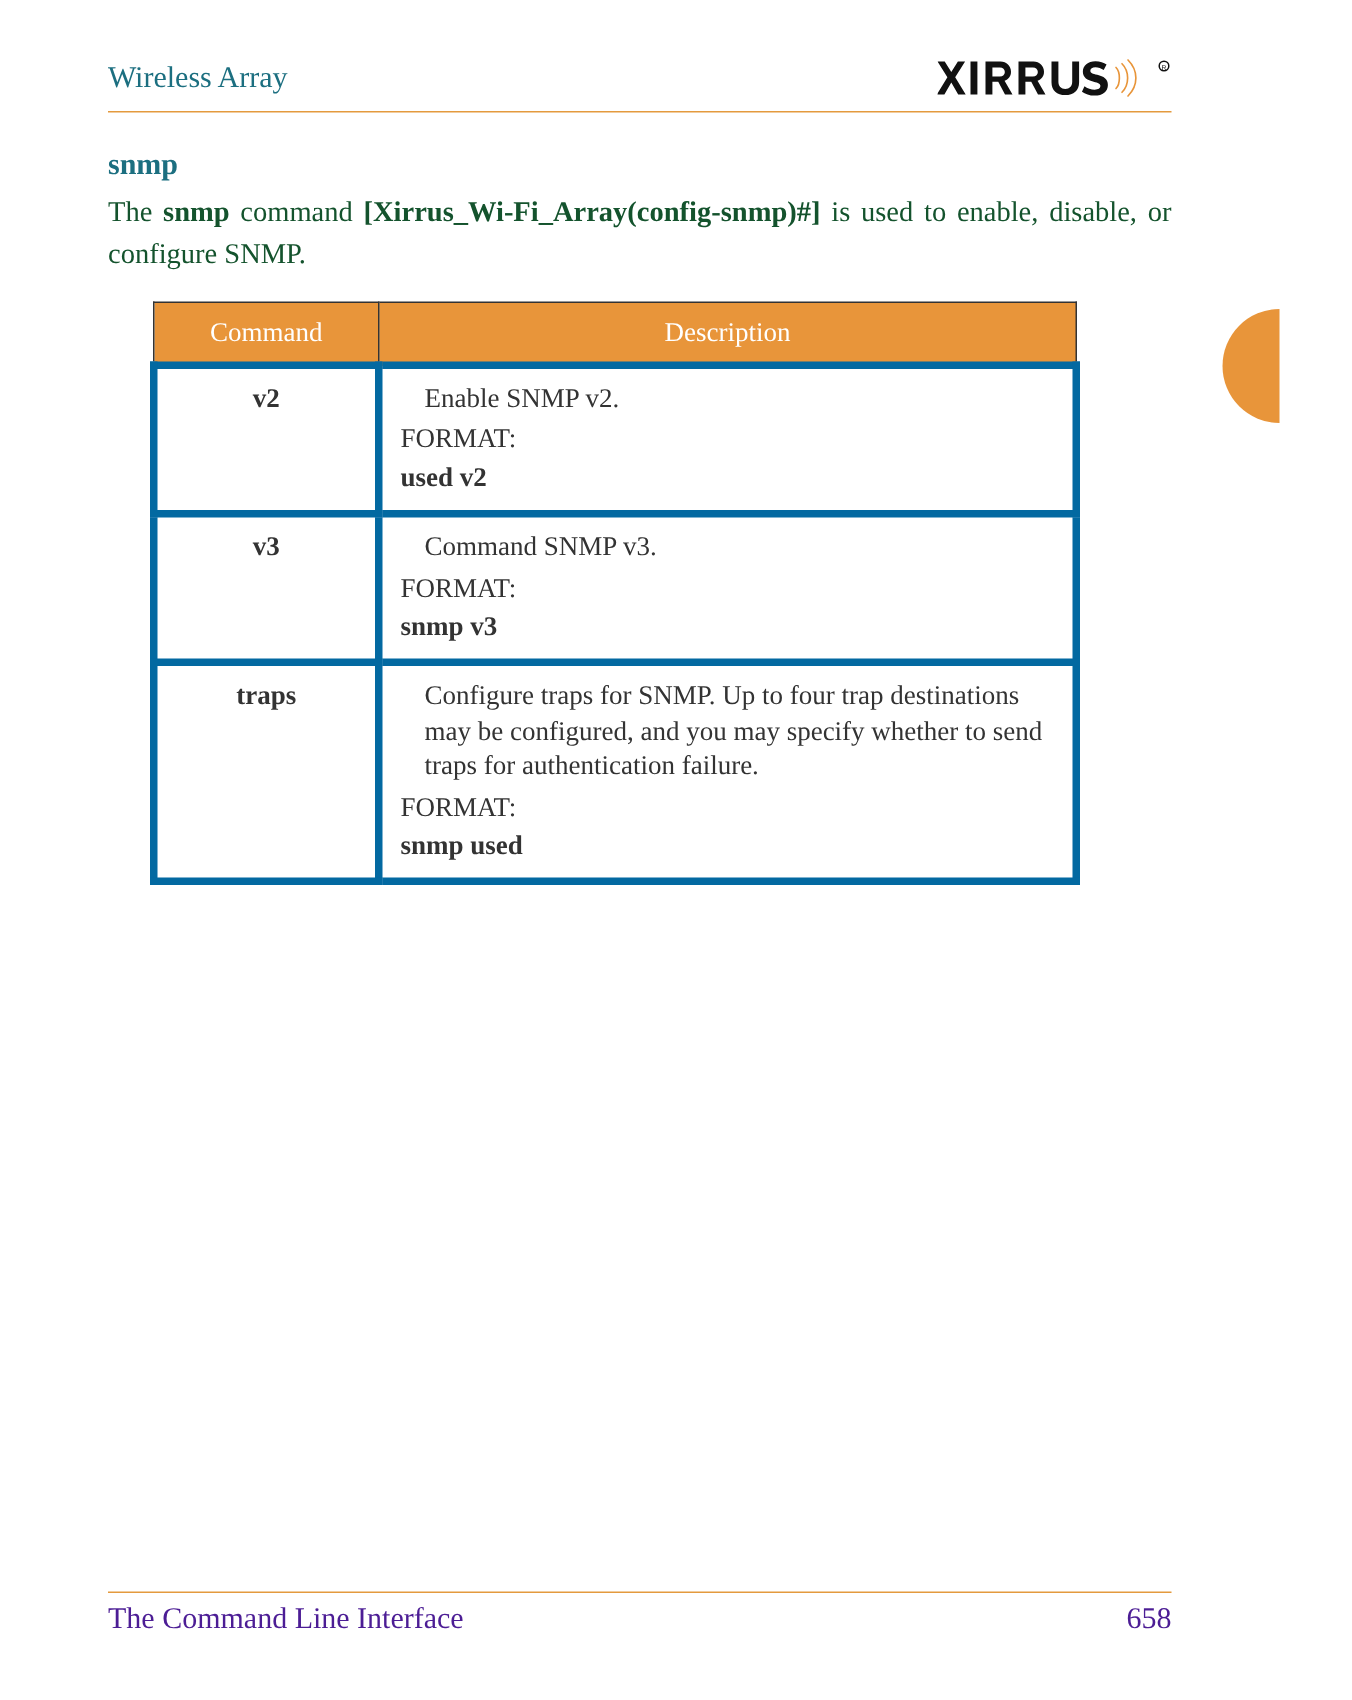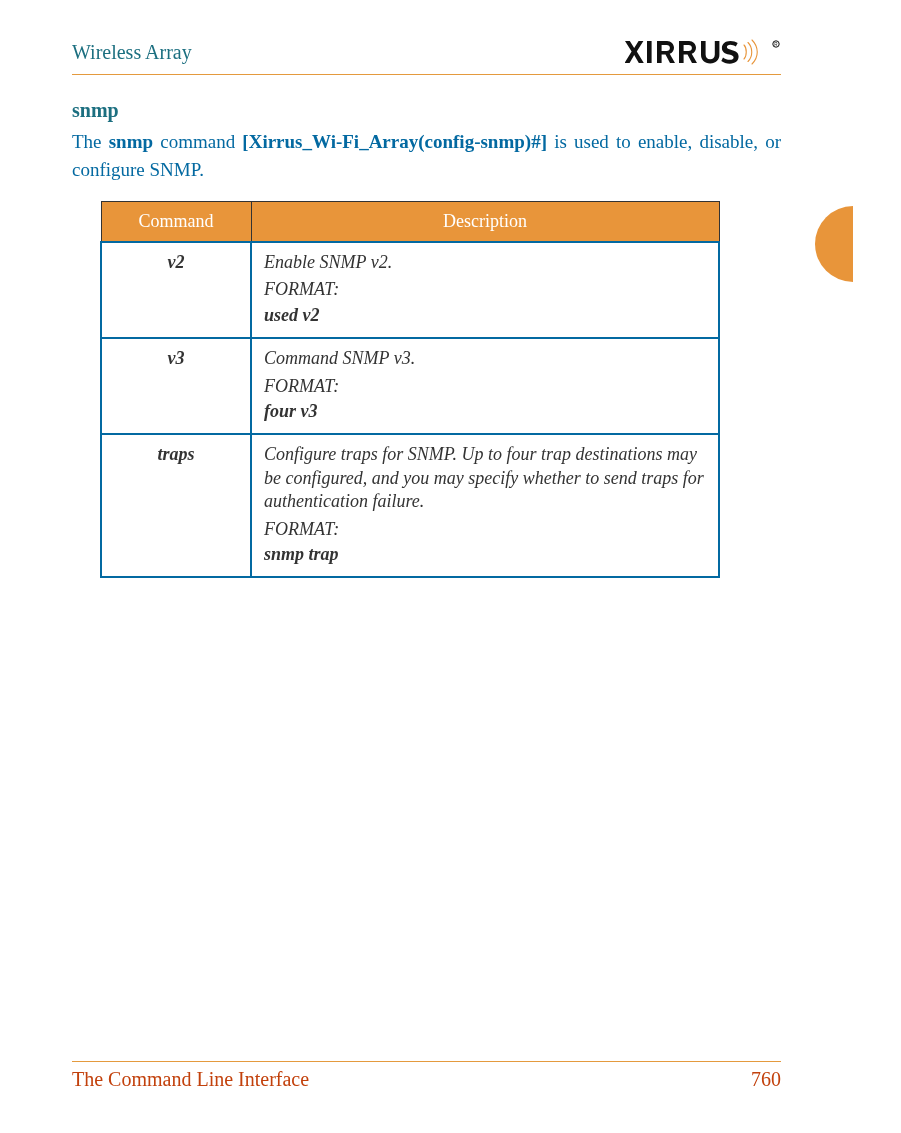--- a/index.html
+++ b/index.html
@@ -14,42 +14,42 @@
     .logo { display: flex; align-items: center; gap: 3px; }
     .logo svg { display: block; }
     .hr-top { border: none; border-top: 1.5px solid #e49a3e; margin-top: 4px; }
 
     .side-tab { position: absolute; right: 0; top: 206px; width: 38px; height: 76px;
       background: #e8953a; border-top-left-radius: 38px; border-bottom-left-radius: 38px; }
 
     .heading { color: #1c6f80; font-size: 20px; font-weight: 700; margin-top: 24px;
       margin-bottom: 6px; font-family: inherit; }
 
-    .intro { font-size: 19px; line-height: 1.45; color: #0369a1;
+    .intro { font-size: 19px; line-height: 1.45; color: #14532d;
       text-align: justify; margin-bottom: 18px; }
     .intro .cmd { font-weight: 700; }
     .intro .prompt { font-weight: 700; }
 
     .table-wrap { margin-left: 28px; }
     table.cmd-table { border-collapse: collapse; width: 620px; }
     table.cmd-table th { background: #e8953a; color: #fff; font-weight: 400;
       font-size: 18px; padding: 9px 10px; border: 1px solid #333; text-align: center;
       font-family: inherit; }
     table.cmd-table th.col-cmd { width: 150px; }
-    table.cmd-table td { border: 2px solid #0369a1; padding: 8px 12px 10px 12px;
-      font-size: 18px; vertical-align: top; line-height: 1.3; font-style: italic; }
+    table.cmd-table td { border: 5px solid #0369a1; padding: 8px 12px 10px 12px;
+      font-size: 18px; vertical-align: top; line-height: 1.3; }
     table.cmd-table td.cmd-cell { text-align: center; font-weight: 700; }
-    .desc-block .line1 { margin-bottom: 2px; }
+    .desc-block .line1 { margin-bottom: 2px; margin-left: 16px; }
     .desc-block .fmt-label { margin-top: 4px; margin-bottom: 2px; }
     .desc-block .fmt-value { font-weight: 700; }
 
     .footer { position: absolute; left: 72px; right: 72px; bottom: 42px; }
     .hr-bottom { border: none; border-top: 1.5px solid #e49a3e; margin-bottom: 6px; }
     .footer-row { display: flex; justify-content: space-between; align-items: flex-start;
-      color: #c2410c; font-size: 20px; }
+      color: #4c1d95; font-size: 20px; }
   </style>
 </head>
 <body>
 
 <div class="page">
 
   <div class="top-row">
     <div class="title">Wireless Array</div>
     <div class="logo" aria-label="XIRRUS">
       <svg width="156" height="28" viewBox="0 0 156 28">
@@ -99,39 +99,39 @@
               <div class="fmt-value">used v2</div>
             </div>
           </td>
         </tr>
         <tr>
           <td class="cmd-cell">v3</td>
           <td>
             <div class="desc-block">
               <div class="line1">Command SNMP v3.</div>
               <div class="fmt-label">FORMAT:</div>
-              <div class="fmt-value">four v3</div>
+              <div class="fmt-value">snmp v3</div>
             </div>
           </td>
         </tr>
         <tr>
           <td class="cmd-cell">traps</td>
           <td>
             <div class="desc-block">
               <div class="line1">Configure traps for SNMP. Up to four trap destinations may be configured, and you may specify whether to send traps for authentication failure.</div>
               <div class="fmt-label">FORMAT:</div>
-              <div class="fmt-value">snmp trap</div>
+              <div class="fmt-value">snmp used</div>
             </div>
           </td>
         </tr>
       </tbody>
     </table>
   </div>
 
   <div class="footer">
     <hr class="hr-bottom">
     <div class="footer-row">
       <span>The Command Line Interface</span>
-      <span>760</span>
+      <span>658</span>
     </div>
   </div>
 
 </div>
 
 </body></html>

